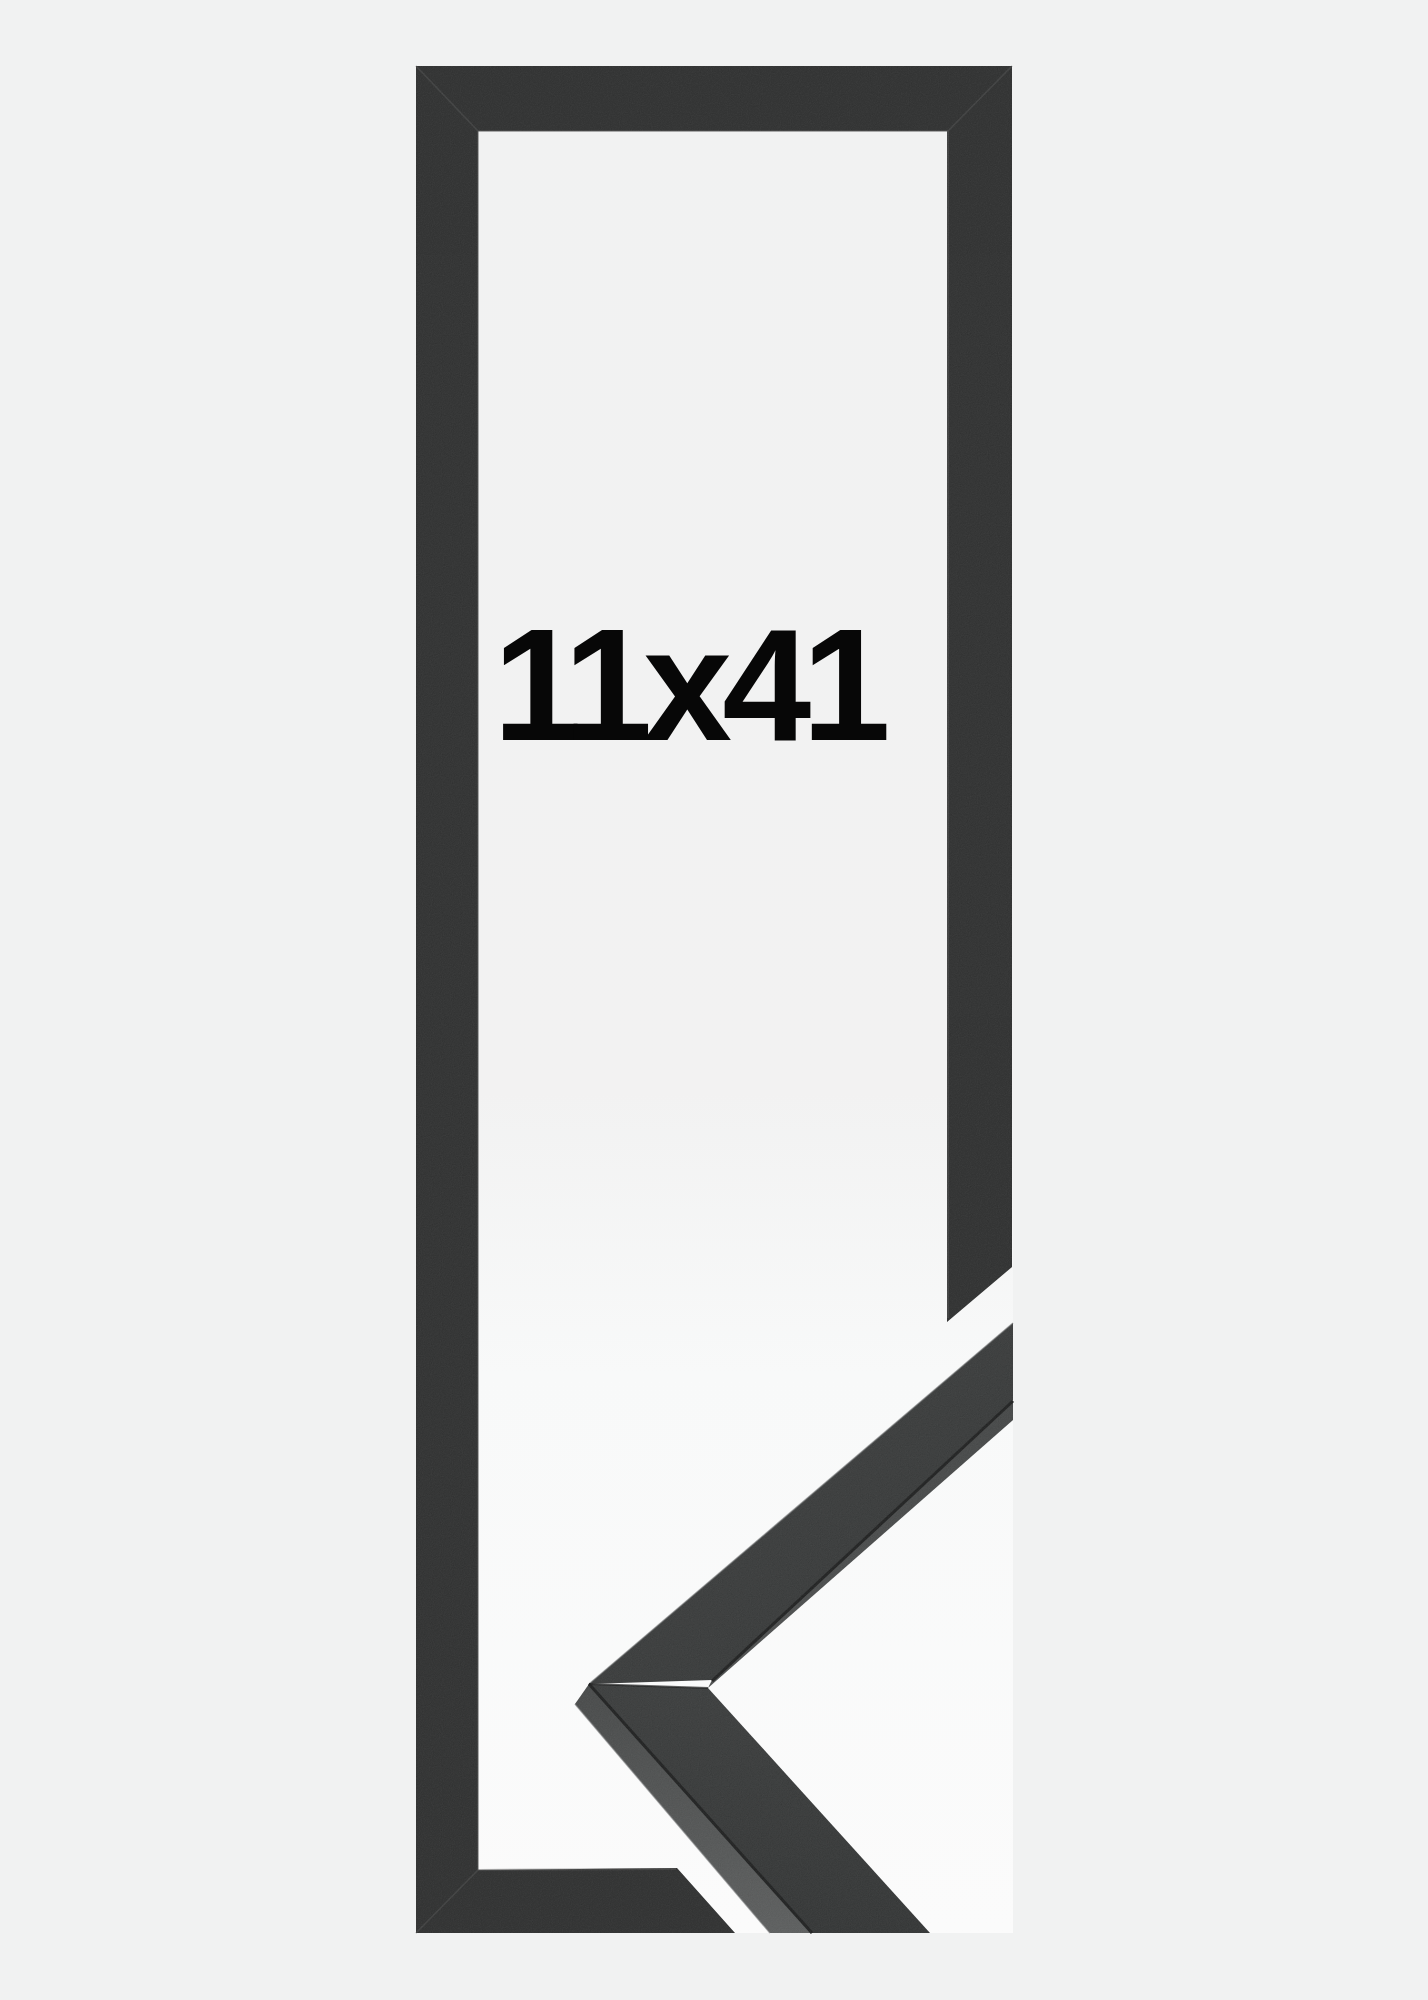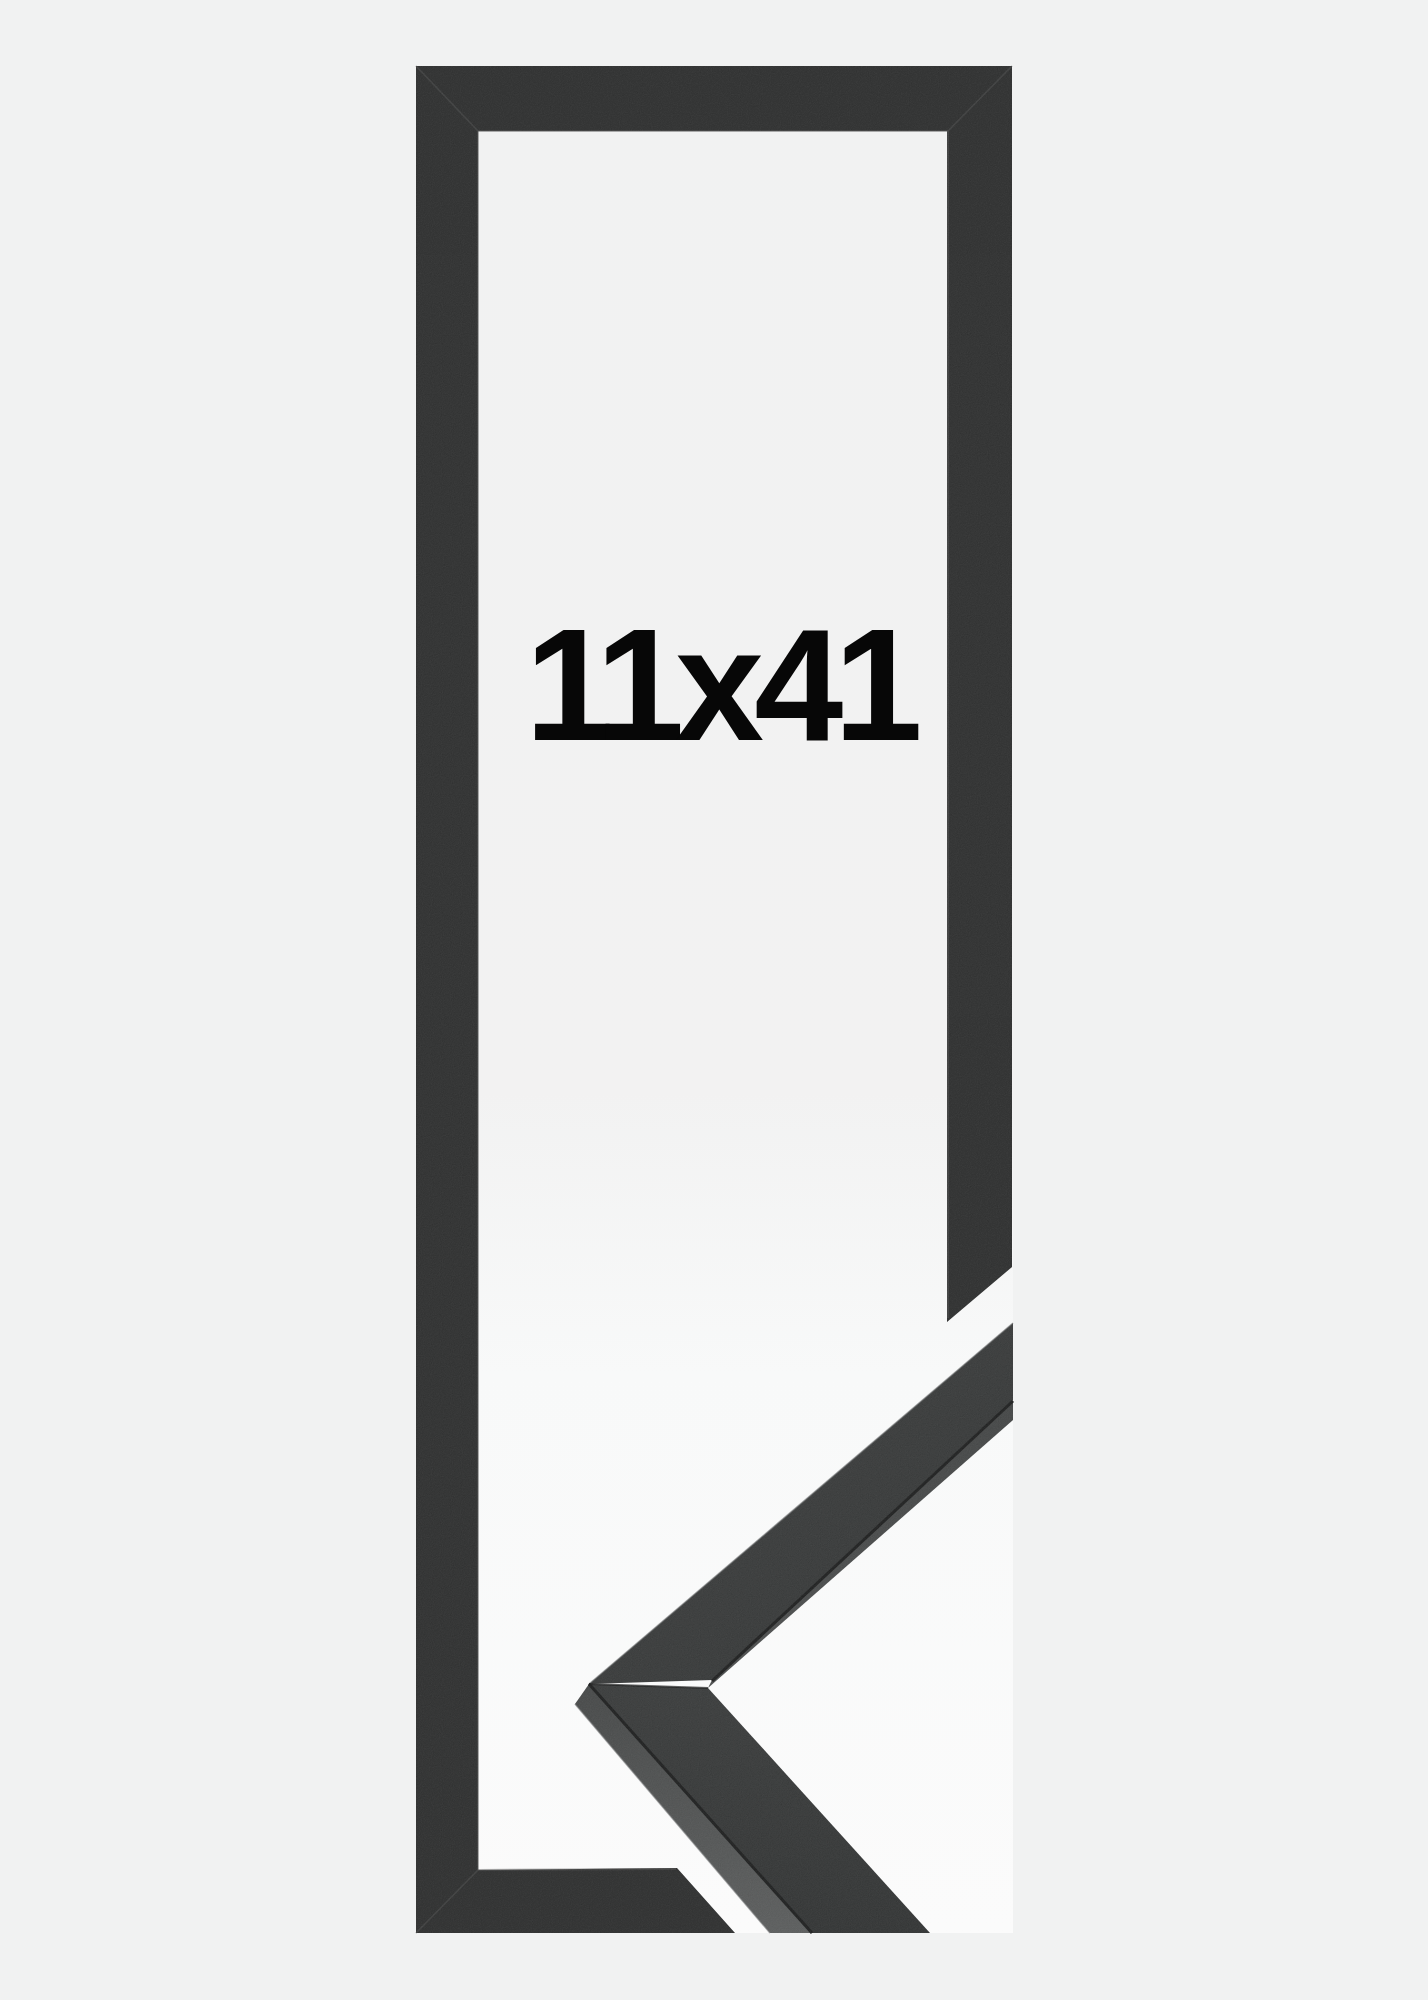--- a/index.html
+++ b/index.html
@@ -13,21 +13,21 @@
   }
   .photo-svg{position:absolute;left:0;top:0;display:block;}
   .frame-shape{fill:var(--frame,#2b2c2c);}
   .mitre-line{stroke:#4a4b4b;stroke-width:1.6;opacity:.55;}
   .inner-lip{stroke:#505151;stroke-width:2;opacity:.45;}
   .arm-seam{stroke:#161717;stroke-width:2;opacity:.7;}
   .crease{stroke:#1c1d1d;stroke-width:3;}
   .edge-hi{stroke:#646667;stroke-width:1.6;opacity:.55;}
   .size-label{
     position:absolute;
-    left:484px;top:575px;
+    left:452px;top:575px;
     width:470px;height:220px;
     display:flex;align-items:center;justify-content:center;
     font-size:160px;
     font-weight:bold;
     letter-spacing:-0.06em;
     color:var(--label,#070707);
     user-select:none;
     white-space:nowrap;
   }
 </style>

